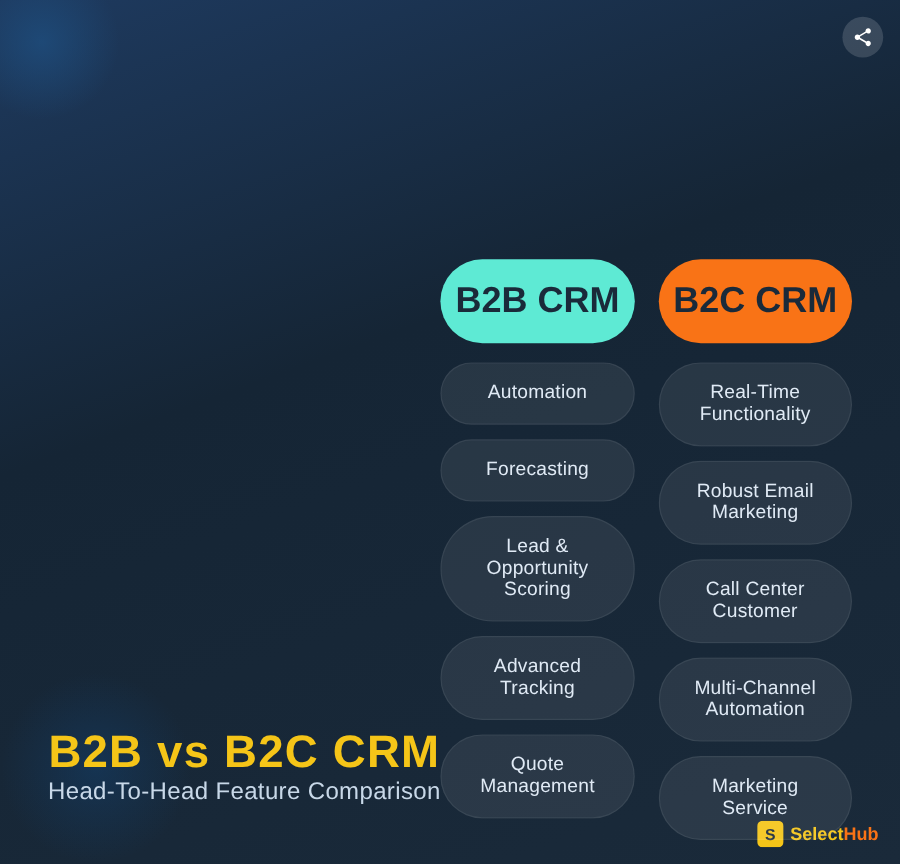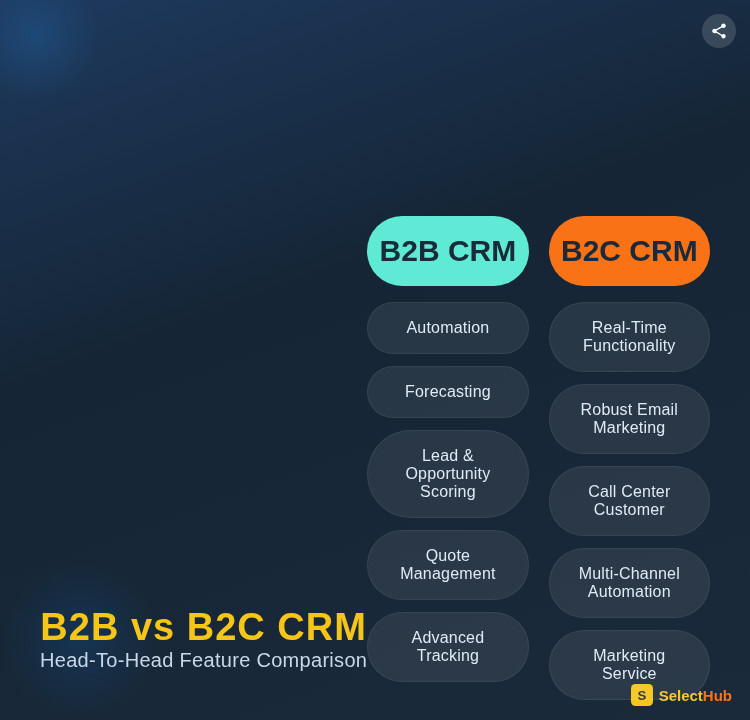--- a/index.html
+++ b/index.html
@@ -190,22 +190,22 @@
     <div class="sub-title">Head-To-Head Feature Comparison</div>
   </div>
 
   <div class="columns">
 
     <div class="column">
       <div class="column-header b2b">B2B CRM</div>
       <div class="feature-item">Automation</div>
       <div class="feature-item">Forecasting</div>
       <div class="feature-item">Lead &amp; Opportunity Scoring</div>
+      <div class="feature-item">Advanced Tracking</div>
       <div class="feature-item">Quote Management</div>
-      <div class="feature-item">Advanced Tracking</div>
     </div>
 
     <div class="column">
       <div class="column-header b2c">B2C CRM</div>
       <div class="feature-item">Real-Time Functionality</div>
       <div class="feature-item">Robust Email Marketing</div>
       <div class="feature-item">Call Center Customer</div>
       <div class="feature-item">Multi-Channel Automation</div>
       <div class="feature-item">Marketing Service</div>
     </div>

